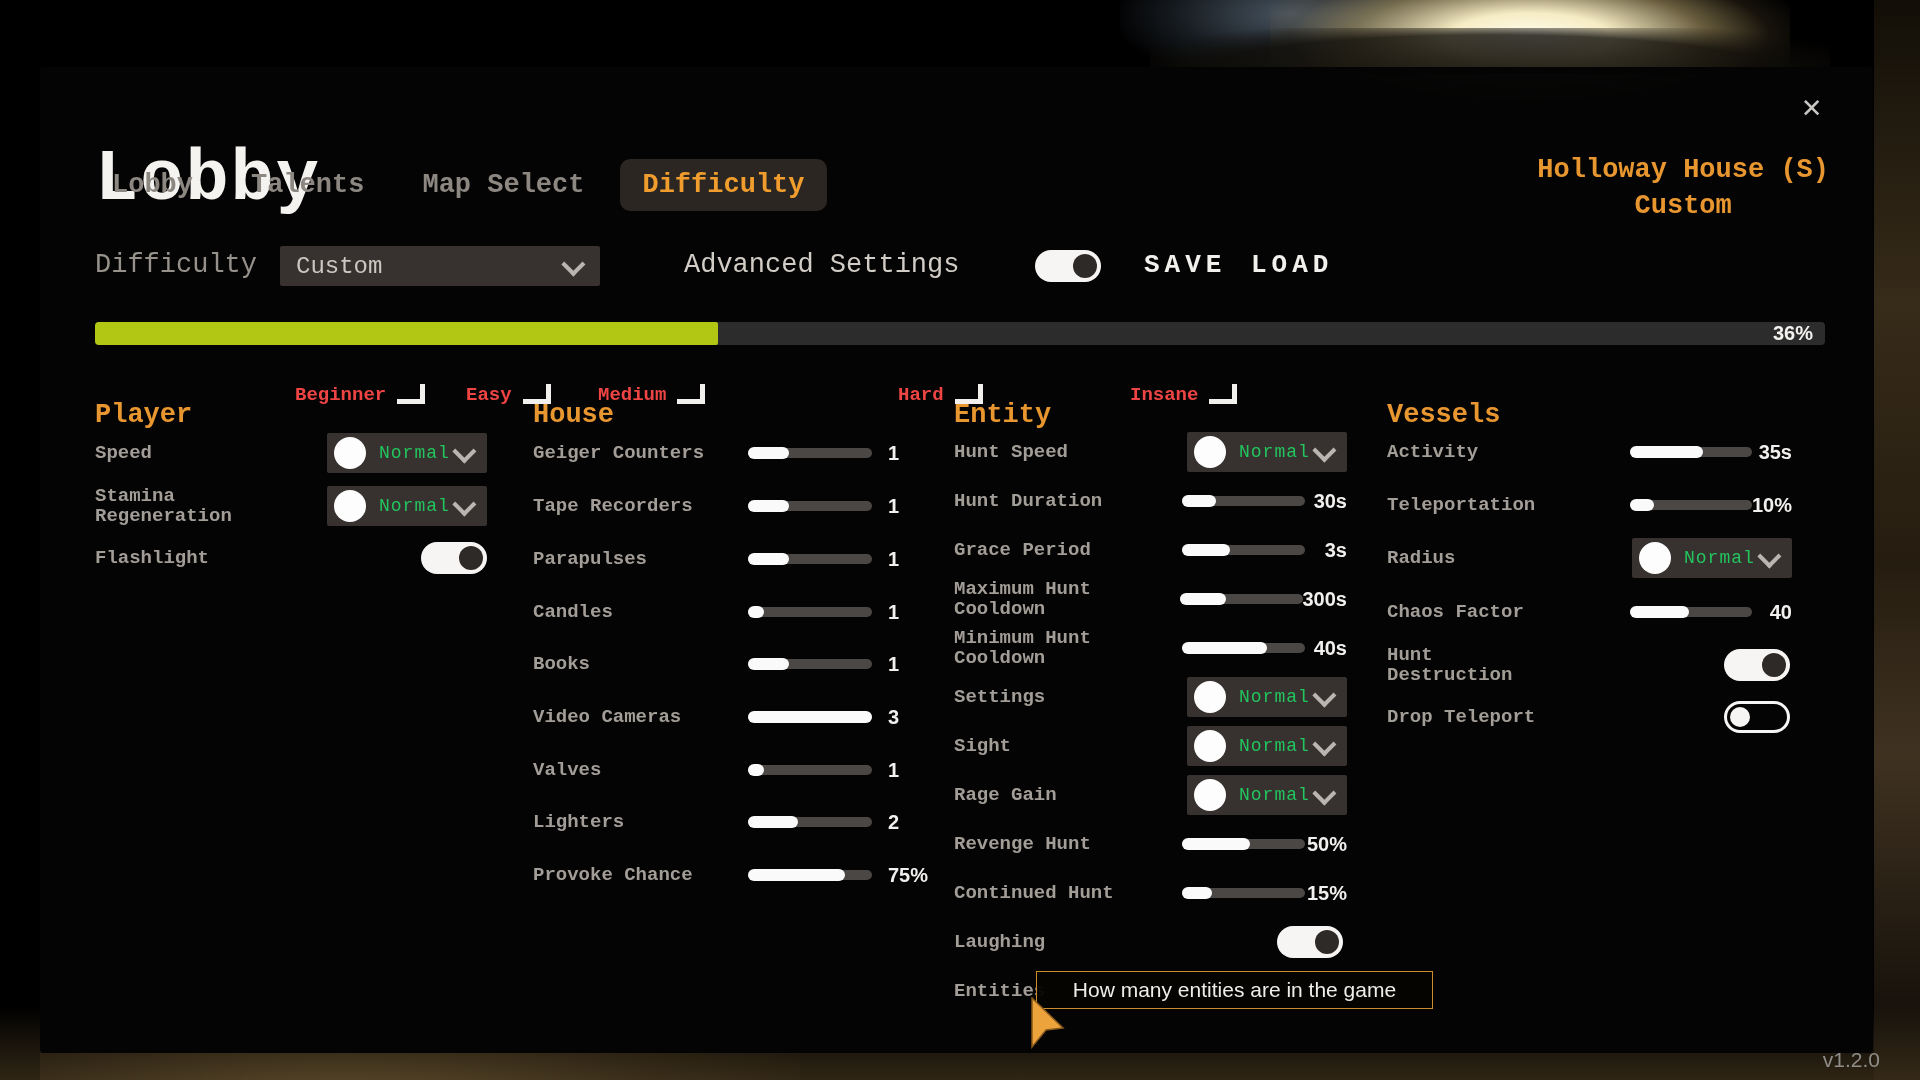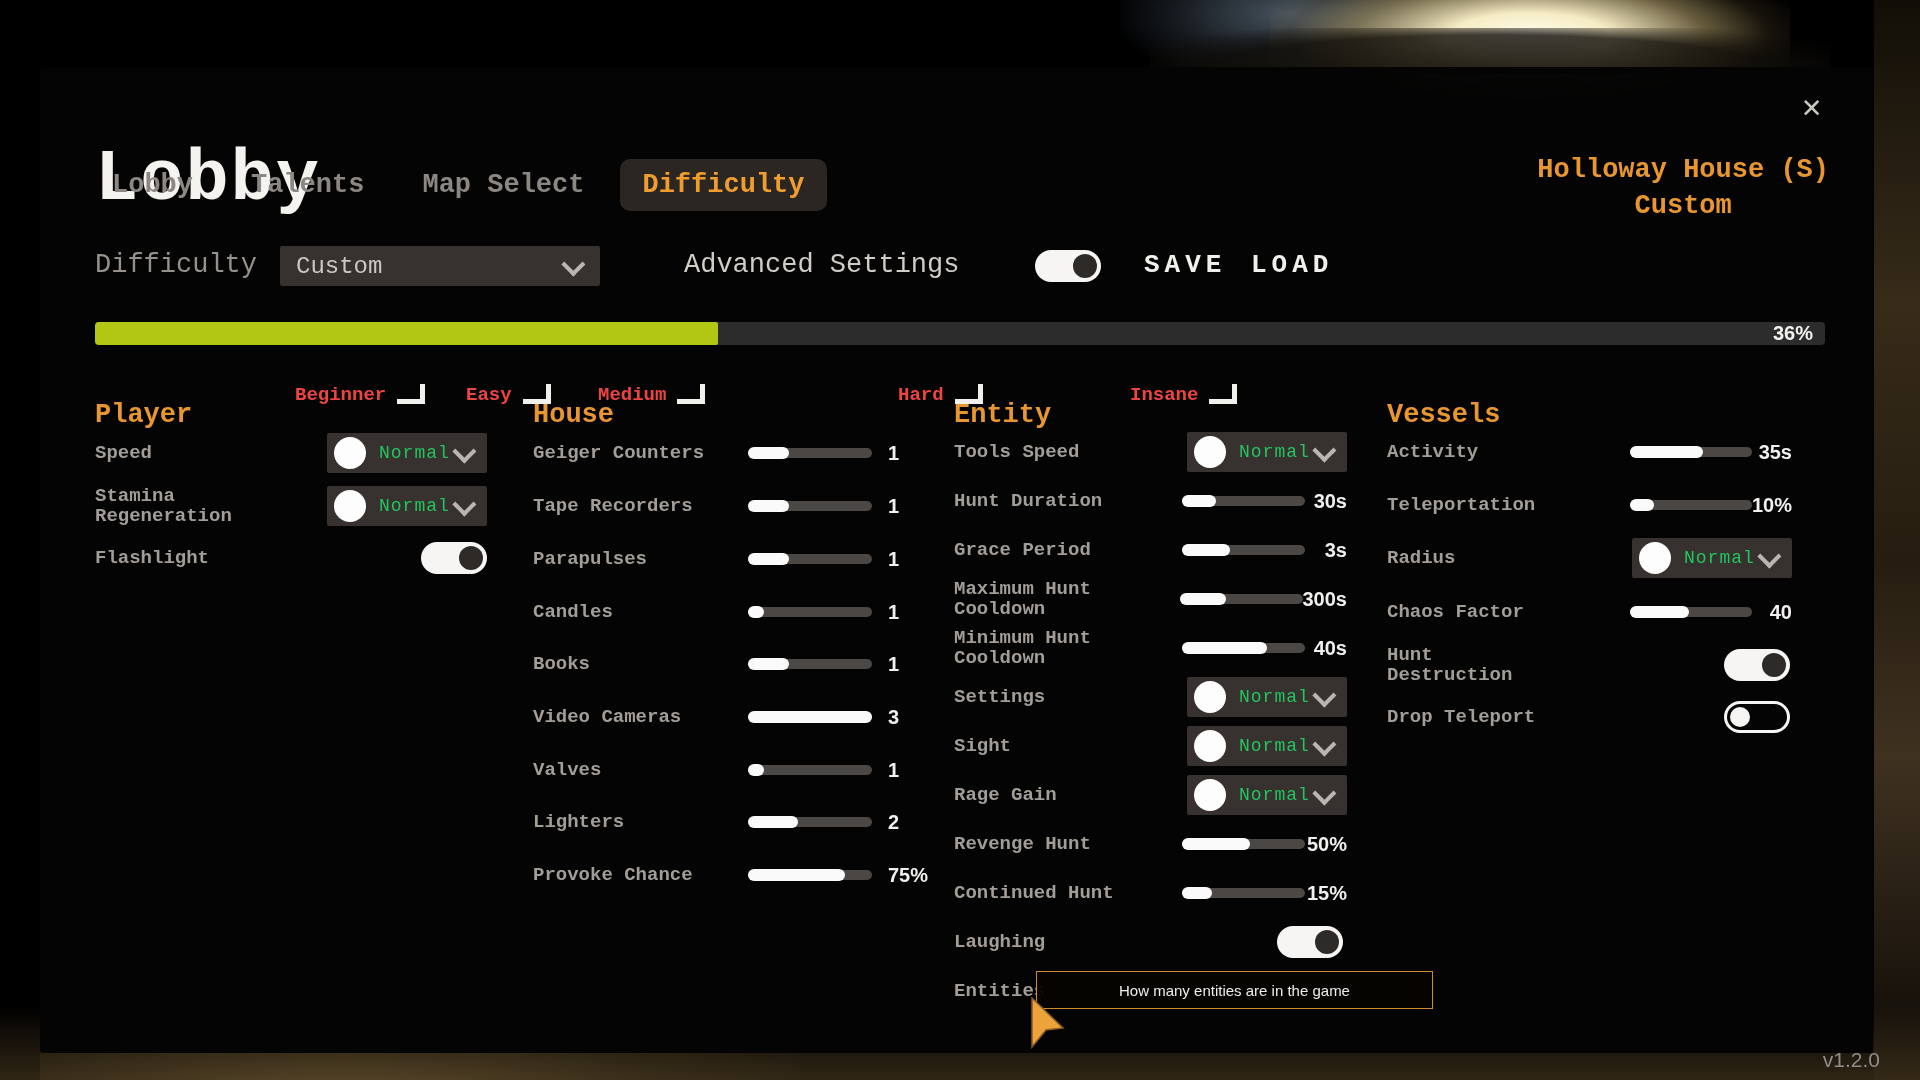--- a/index.html
+++ b/index.html
@@ -73,21 +73,21 @@
 
   .toggle{width:66px;height:32px;border-radius:16px;position:relative;flex:none;cursor:pointer;}
   .toggle.on{background:#f6f5f4;}
   .toggle.on .knob{position:absolute;right:4px;top:4px;width:24px;height:24px;border-radius:50%;background:#2e2a27;}
   .toggle.off{background:transparent;border:3px solid #f6f5f4;box-sizing:border-box;}
   .toggle.off .knob{position:absolute;left:3px;top:3px;width:20px;height:20px;border-radius:50%;background:#f6f5f4;}
 
   
   .tooltip{left:996px;top:904px;width:397px;height:38px;background:rgba(6,4,1,.96);
     border:1px solid #cf8c2e;box-sizing:border-box;display:flex;align-items:center;justify-content:center;
-    font-family:"Liberation Sans",sans-serif;font-size:15px;color:#efede9;}
+    font-family:"Liberation Sans",sans-serif;font-size:21px;color:#efede9;}
   .cursor{left:990px;top:930px;}
   .version{position:absolute;right:40px;top:1048px;font-family:"Liberation Sans",sans-serif;
     font-size:21px;color:#8f8d8a;}
 </style>
 </head>
 <body>
 
 <div class="bg">
   <div class="bg-sky"></div>
   <div class="bg-glow"></div>
@@ -235,21 +235,21 @@
   <div class="row" style="left:493px;top:788px;width:400px;">
     <span class="lbl">Provoke Chance</span>
     <span class="slider s124">
         <span class="sfill" style="width: 78%;"></span>
       </span>
     <span class="val l">75%</span>
   </div>
 
   <div class="abs sec-title" style="left:914px;top:333px;">Entity</div>
   <div class="row" style="left:914px;top:365px;width:393px;">
-    <span class="lbl">Tools Speed</span>
+    <span class="lbl">Hunt Speed</span>
     <div class="dd">
       <span class="dd-dot"></span>
       <span class="dd-text">Normal</span>
       <span class="chev"></span>
       </div>
   </div>
   <div class="row" style="left:914px;top:414px;width:393px;">
     <span class="lbl">Hunt Duration</span>
     <span class="slider s123">
         <span class="sfill" style="width: 28%;"></span>

